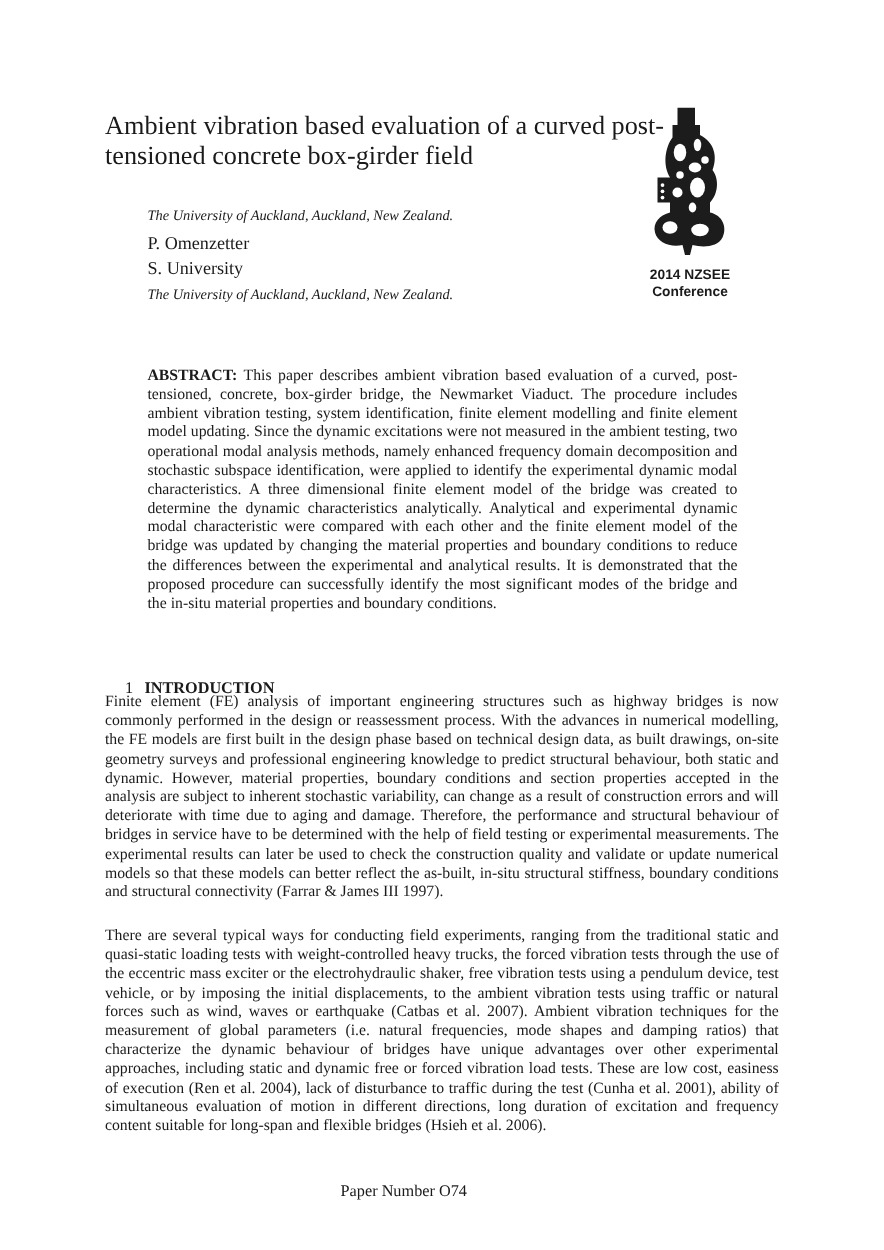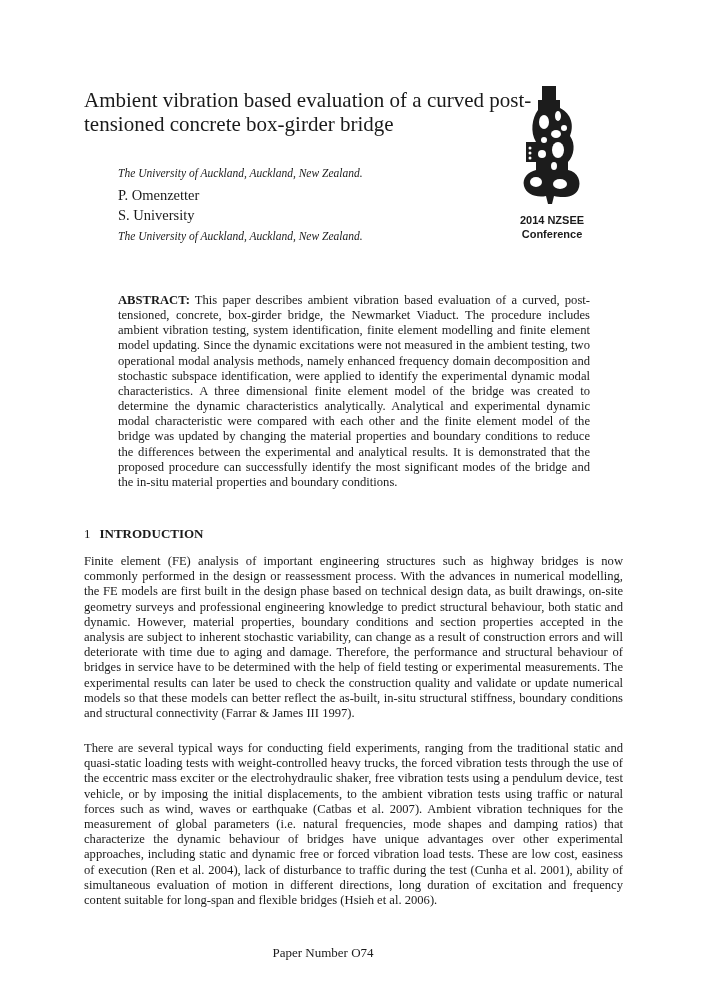--- a/index.html
+++ b/index.html
@@ -11,35 +11,35 @@
   .authors { position: absolute; left: 118px; top: 162px; width: 380px; }
   .author-name { font-size: 14.5px; line-height: 20px; height: 20px; margin: 0; }
   .author-aff { font-size: 11.5px; line-height: 16px; height: 23px; font-style: italic; margin: 0; padding-top: 3px; box-sizing: border-box; }
   .logo { position: absolute; left: 520px; top: 86px; width: 64px; height: 124px; }
   .conf { position: absolute; left: 505px; top: 213px; width: 94px; text-align: center;
           font-family: "Liberation Sans", "DejaVu Sans", sans-serif; font-weight: bold;
           font-size: 11px; line-height: 14px; }
   .abstract { position: absolute; left: 118px; top: 293px; width: 472px;
               font-size: 12.6px; line-height: 15.15px; text-align: justify; margin: 0; }
   .abstract b { font-weight: bold; }
-  .section { position: absolute; left: 84px; top: 526px; font-size: 13px; line-height: 16px; margin: 0; }
+  .section { position: absolute; left: 84px; top: 526px; font-size: 13px; line-height: 16px; margin: 16px; }
   .section .num { font-weight: normal; margin-right: 9px; }
   .section .head { font-weight: bold; }
   .para { position: absolute; left: 84px; width: 539px; font-size: 12.6px; line-height: 15.2px;
           text-align: justify; margin: 0; }
   .p1 { top: 554px; }
   .p2 { top: 741px; }
   .footer { position: absolute; left: 0; width: 646px; top: 945px; text-align: center; font-size: 13px; }
 </style>
 </head>
 <body>
 
 <h1 class="title">
   <span>Ambient vibration based evaluation of a curved post-</span>
-  <span>tensioned concrete box-girder bridge</span>
+  <span>tensioned concrete box-girder field</span>
 </h1>
 
 <div class="authors">
   <p class="author-aff">The University of Auckland, Auckland, New Zealand.</p>
   <p class="author-name">P. Omenzetter</p>
   <p class="author-name">S. University</p>
   <p class="author-aff">The University of Auckland, Auckland, New Zealand.</p>
 </div>
 
 <div class="logo">

